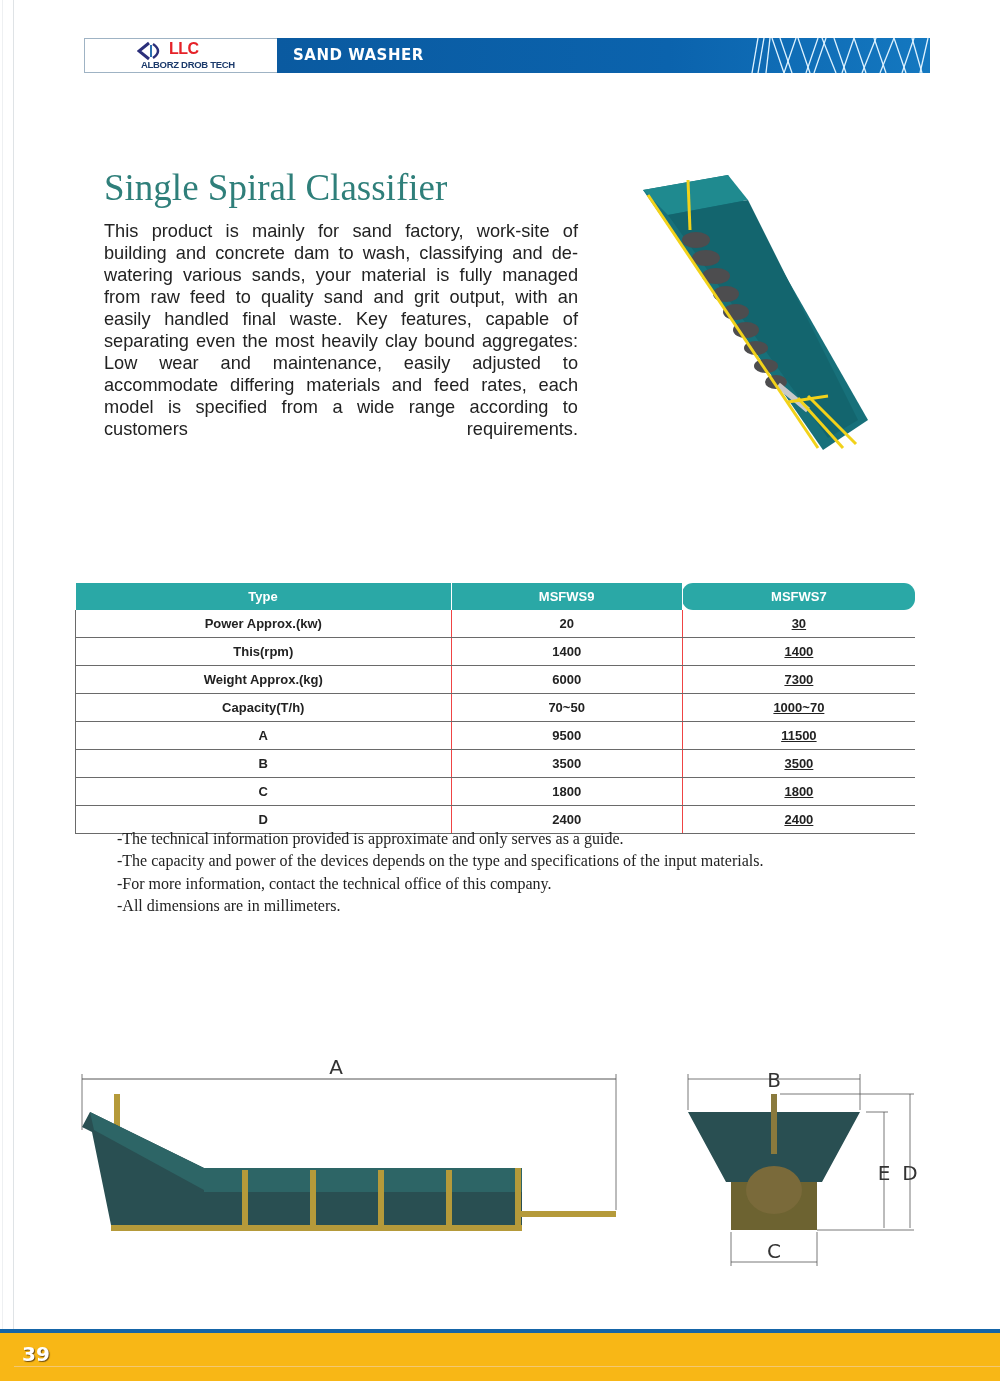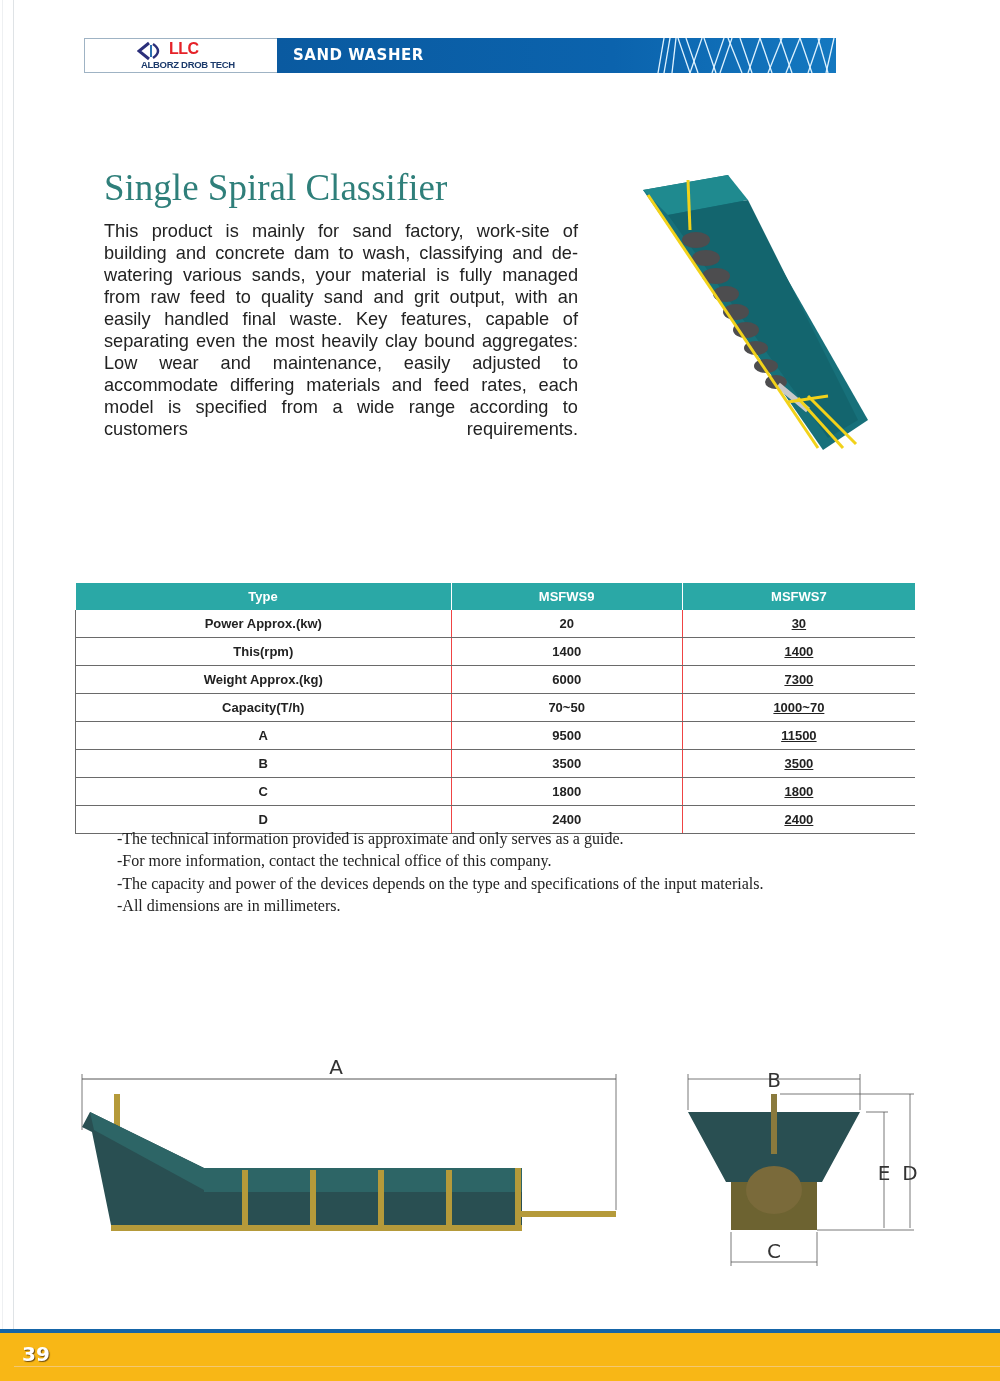--- a/index.html
+++ b/index.html
@@ -7,34 +7,34 @@
 
   .margin-line { position: absolute; left: 13px; top: 0; width: 1px; height: 1335px; background: #dfe3e6; }
   .margin-line2 { position: absolute; left: 2px; top: 0; width: 1px; height: 1335px; background: #eef0f2; }
 
   
   .header { position: absolute; left: 84px; top: 38px; width: 846px; height: 35px; }
   .logo-box { position: absolute; left: 0; top: 0; width: 192px; height: 33px; border: 1px solid #9fb3c4; background: #fff; }
   .logo-mark { position: absolute; left: 52px; top: 2px; width: 30px; height: 20px; }
   .logo-llc { position: absolute; left: 84px; top: 1px; font-family: "Liberation Sans", sans-serif; font-weight: bold; font-size: 16px; color: #e52228; letter-spacing: -0.5px; }
   .logo-sub { position: absolute; left: 56px; top: 20px; font-family: "Liberation Sans", sans-serif; font-weight: bold; font-size: 9.5px; color: #1b3a6b; letter-spacing: -0.3px; white-space: nowrap; }
-  .header-bar { position: absolute; left: 193px; top: 0; width: 559px; height: 35px; background: linear-gradient(90deg, #0a5aa0 0%, #0b63ad 60%, #1478c0 100%); }
+  .header-bar { position: absolute; left: 193px; top: 0; width: 653px; height: 35px; background: linear-gradient(90deg, #0a5aa0 0%, #0b63ad 60%, #1478c0 100%); }
   .header-title { position: absolute; left: 16px; top: 8px; font-family: "DejaVu Sans", sans-serif; font-weight: bold; font-size: 15px; color: #ffffff; letter-spacing: 0.5px; }
   .header-pattern { position: absolute; right: 0; top: 0; width: 180px; height: 35px; }
 
   
   .title { position: absolute; left: 104px; top: 166px; font-family: "Liberation Serif", serif; font-size: 37px; color: #2f7f7a; }
   .desc { position: absolute; left: 104px; top: 220px; width: 474px; font-family: Liberation Sans, sans-serif; font-size: 18.2px; line-height: 22px; color: #222; text-align: justify; text-align-last: justify; }
 
   .product-img { position: absolute; left: 628px; top: 170px; width: 250px; height: 290px; }
 
   
   .spec-table { position: absolute; left: 75px; top: 583px; width: 840px; border-collapse: collapse; font-family: "Liberation Sans", sans-serif; font-weight: bold; font-size: 13px; color: #222; }
   .spec-table th { background: #2aa8a6; color: #fff; height: 25px; font-weight: bold; font-size: 13px; border-right: 1px solid #ffffff; }
-  .spec-table th:last-child { border-right: none; }
+  .spec-table th:last-child { border-right: none; border-radius: 11px; }
   .spec-table td { height: 25px; text-align: center; border-bottom: 1.5px solid #6a6a6a; border-right: 1px solid #ef4444; }
   .spec-table td:last-child { border-right: none; text-decoration: underline; }
   .spec-table tr td:first-child { border-left: 1px solid #6a6a6a; }
   .spec-table .c1 { width: 376px; } .spec-table .c2 { width: 230px; } .spec-table .c3 { width: 232px; }
 
   
   .notes { position: absolute; left: 117px; top: 828px; font-family: "Liberation Serif", serif; font-size: 16px; line-height: 22.3px; color: #222; }
 
   
   .drawing-side { position: absolute; left: 70px; top: 1050px; width: 560px; height: 200px; }
@@ -166,22 +166,22 @@
     <tr>
         <td>D</td>
         <td>2400</td>
         <td>2400</td>
       </tr>
   </tbody>
 </table>
 
 <div class="notes">
   <div>-The technical information provided is approximate and only serves as a guide.</div>
+  <div>-The capacity and power of the devices depends on the type and specifications of the input materials.</div>
   <div>-For more information, contact the technical office of this company.</div>
-  <div>-The capacity and power of the devices depends on the type and specifications of the input materials.</div>
   <div>-All dimensions are in millimeters.</div>
 </div>
 
 <svg class="drawing-side" viewBox="0 0 560 200">
   <g>
     <line x1="12" y1="29" x2="546" y2="29" stroke="#555" stroke-width="1"></line>
     <line x1="12" y1="24" x2="12" y2="80" stroke="#555" stroke-width="0.8"></line>
     <line x1="546" y1="24" x2="546" y2="160" stroke="#555" stroke-width="0.8"></line>
   </g>
   <text x="266" y="24" font-family="DejaVu Sans, sans-serif" font-size="20" fill="#333" text-anchor="middle">A</text>

